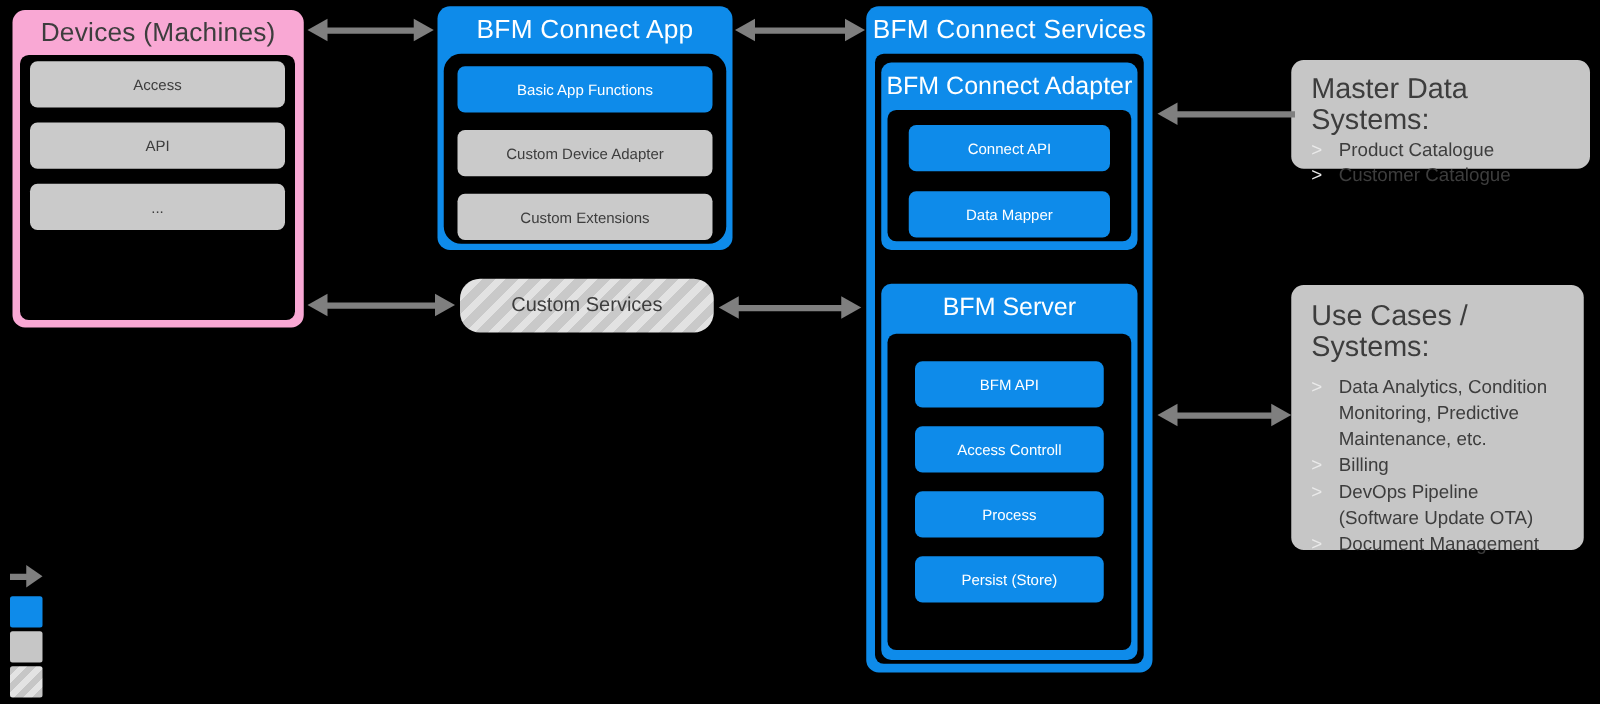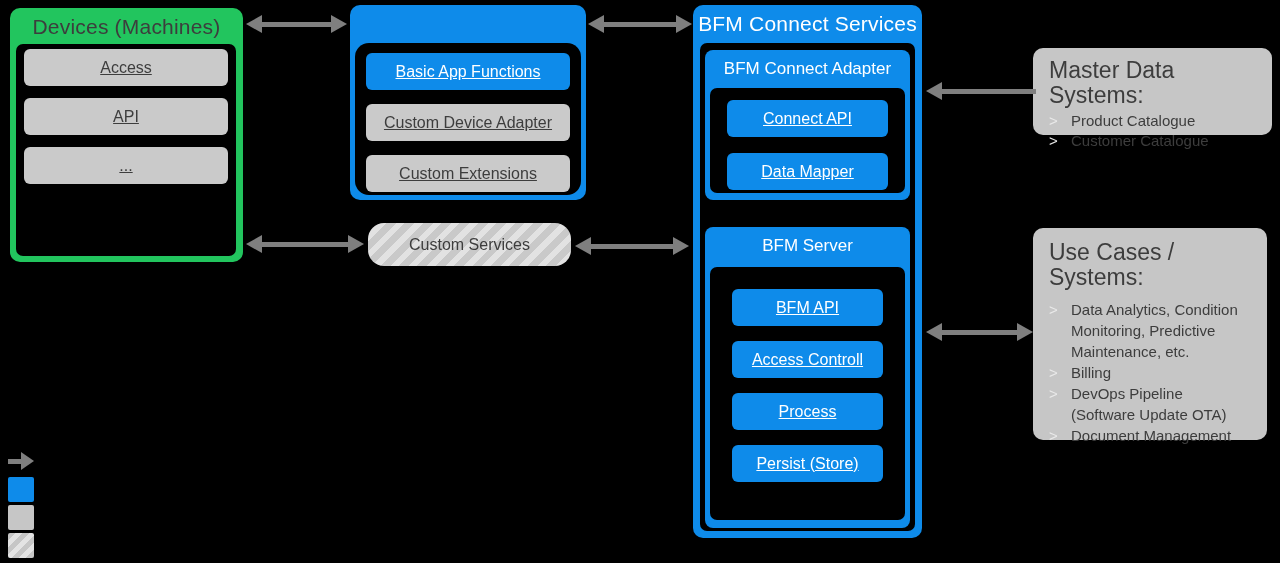--- a/index.html
+++ b/index.html
@@ -6,47 +6,46 @@
   html,body { background:#000; }
   .canvas {
     position: relative; width: 1280px; height: 563px;
     background: #000; overflow: hidden;
     font-family: "Liberation Sans", sans-serif;
     -webkit-font-smoothing: antialiased;
   }
 
   
   .box { position: absolute; border-radius: 10px; }
-  .gray-outer { background: #22c55e; }
+  .gray-outer { background: #f9a8d4; }
   .blue-outer { background: #0e8bea; }
   .box-title {
     height: 37px; display: flex; align-items: center; justify-content: center;
     font-size: 21px; letter-spacing: .2px;
   }
   .dark-text { color: #3d3d3d; }
   .white-text { color: #ffffff; }
 
   .inner-black {
     position: absolute; background: #000; border-radius: 7px;
     display: flex; flex-direction: column;
   }
 
   .pill {
     flex: none; height: 37px; border-radius: 6px;
     display: flex; align-items: center; justify-content: center;
-    font-size: 16px;
-    text-decoration: underline;
+    font-size: 12px;
   }
   .pill-gray { background: #cacaca; color: #3d3d3d; }
   .pill-blue { background: #0e8bea; color: #ffffff; }
 
   .sub-box { position: relative; flex: none; background: #0e8bea; border-radius: 8px; }
   .sub-title {
     height: 38px; display: flex; align-items: center; justify-content: center;
-    font-size: 17px; color: #fff;
+    font-size: 20px; color: #fff;
   }
 
   
   #devices { left:10px; top:8px; width:233px; height:254px; }
   #devices-inner { left:6px; top:36px; width:220px; height:212px; padding:5px 8px; gap:12px; }
 
   #app { left:350px; top:5px; width:236px; height:195px; }
   #app-inner { left:5px; top:38px; width:226px; height:152px; padding:10px 11px; gap:14px;border-radius:14px; }
 
   #custom-services {
@@ -104,20 +103,21 @@
   <div id="devices" class="box gray-outer">
     <div class="box-title dark-text">Devices (Machines)</div>
     <div id="devices-inner" class="inner-black">
       <div class="pill pill-gray">Access</div>
       <div class="pill pill-gray">API</div>
       <div class="pill pill-gray">...</div>
     </div>
   </div>
 
   <div id="app" class="box blue-outer">
+    <div class="box-title white-text">BFM Connect App</div>
     <div id="app-inner" class="inner-black">
       <div class="pill pill-blue">Basic App Functions</div>
       <div class="pill pill-gray">Custom Device Adapter</div>
       <div class="pill pill-gray">Custom Extensions</div>
     </div>
   </div>
 
   <div id="custom-services" class="box">Custom Services</div>
 
   <div id="services" class="box blue-outer">

